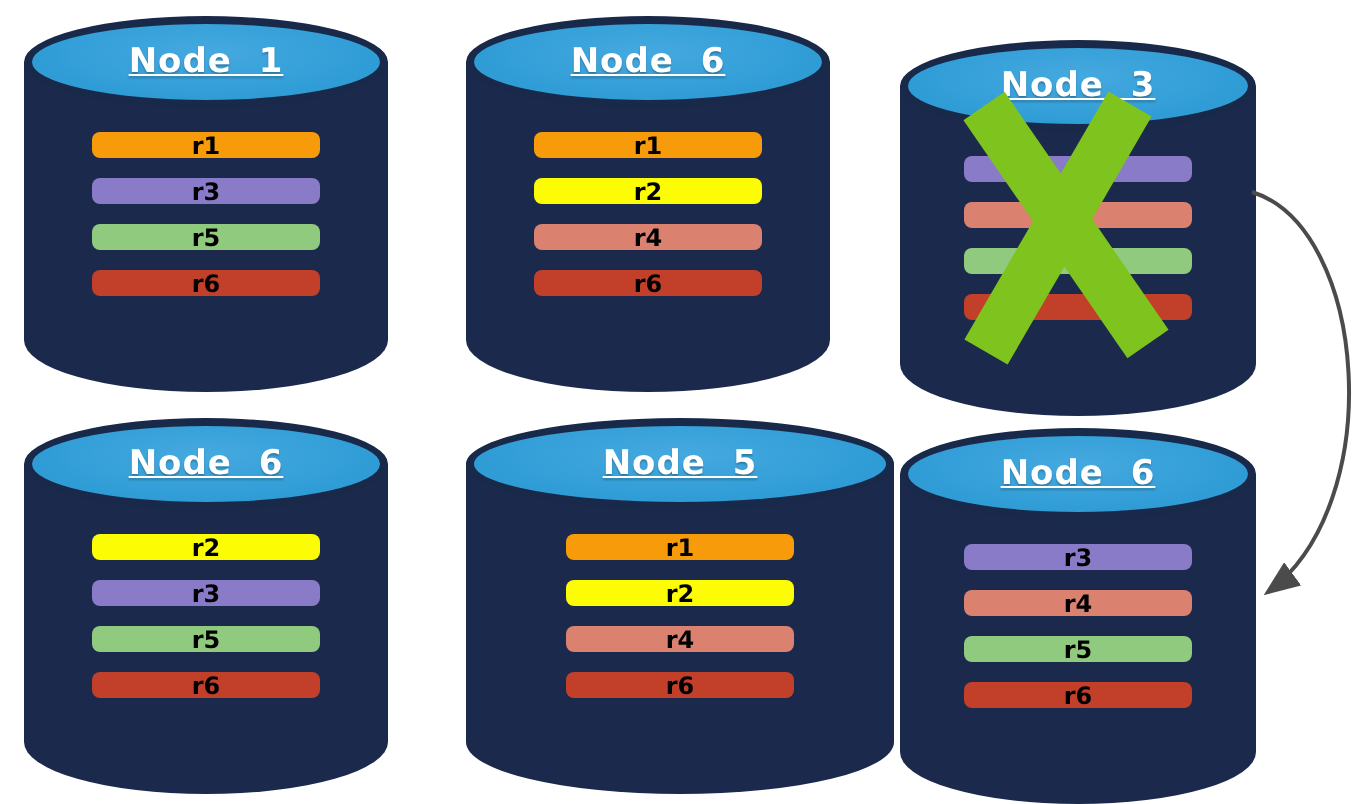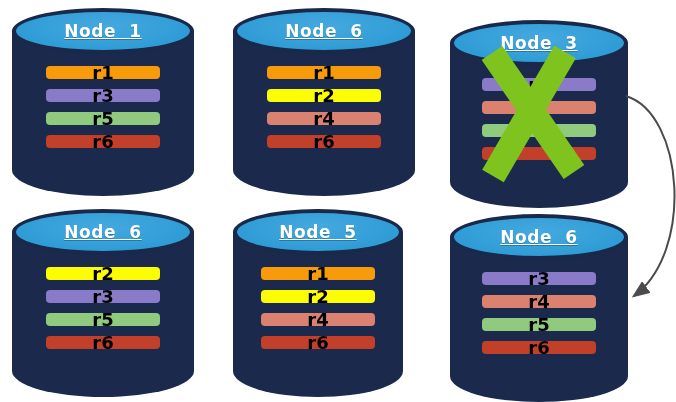--- a/index.html
+++ b/index.html
@@ -36,21 +36,21 @@
   .bars{
     position:absolute;top:58px;left:0;right:0;
     display:flex;flex-direction:column;align-items:center;gap:10px;
     z-index:3;
   }
   .bar{
     width:114px;height:13px;border-radius:4px;
     display:flex;align-items:center;justify-content:center;
   }
   .bar span{
-    font-weight:bold;font-size:18px;line-height:1;color:var(--bar_text);
+    font-weight:bold;font-size:12px;line-height:1;color:var(--bar_text);
   }
   .overlay{position:absolute;top:0;left:0;z-index:10;pointer-events:none;}
   .x-mark line{stroke:var(--x_mark);stroke-width:25;stroke-linecap:butt;}
   .arrow-line{fill:none;stroke:var(--arrow);stroke-width:2;}
   .arrow-head{fill:var(--arrow);}
 </style>
 </head>
 <body>
 
 <div class="canvas">
@@ -132,21 +132,21 @@
         </div>
       <div class="bar" style="background-color: rgb(144, 202, 127);">
           <span>r5</span>
         </div>
       <div class="bar" style="background-color: rgb(194, 63, 42);">
           <span>r6</span>
         </div>
     </div>
   </div>
 
-  <div class="node" style="left:233px;top:209px;width:170px;height:188px;">
+  <div class="node" style="left:233px;top:209px;width:214px;height:188px;">
     <div class="cyl-body"></div>
     <div class="cyl-top">
       <span class="node-title">Node 5</span>
     </div>
     <div class="bars">
       <div class="bar" style="background-color: rgb(248, 155, 11);">
           <span>r1</span>
         </div>
       <div class="bar" style="background-color: rgb(252, 252, 5);">
           <span>r2</span>

